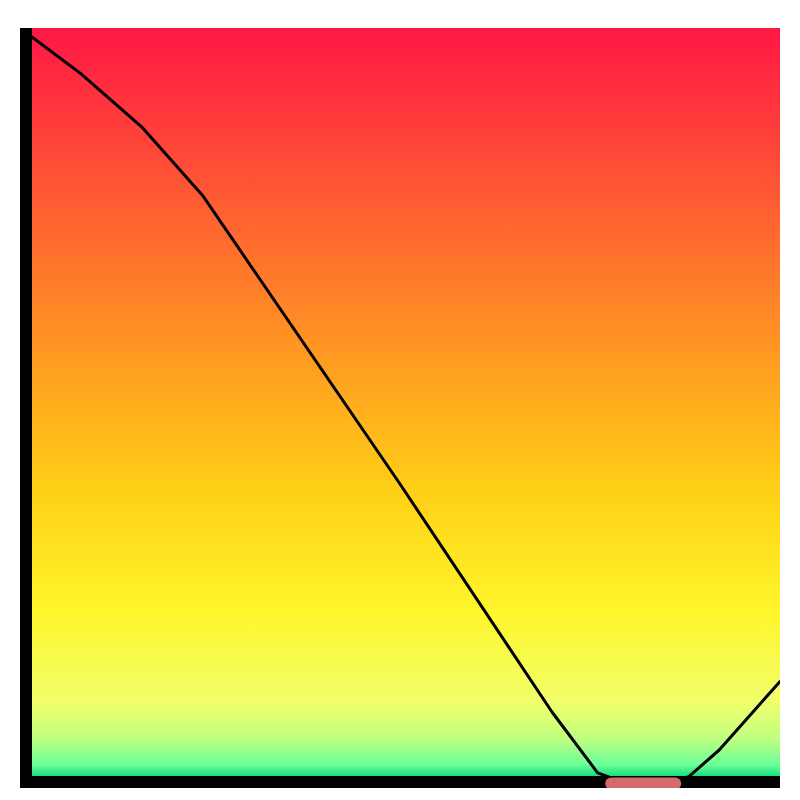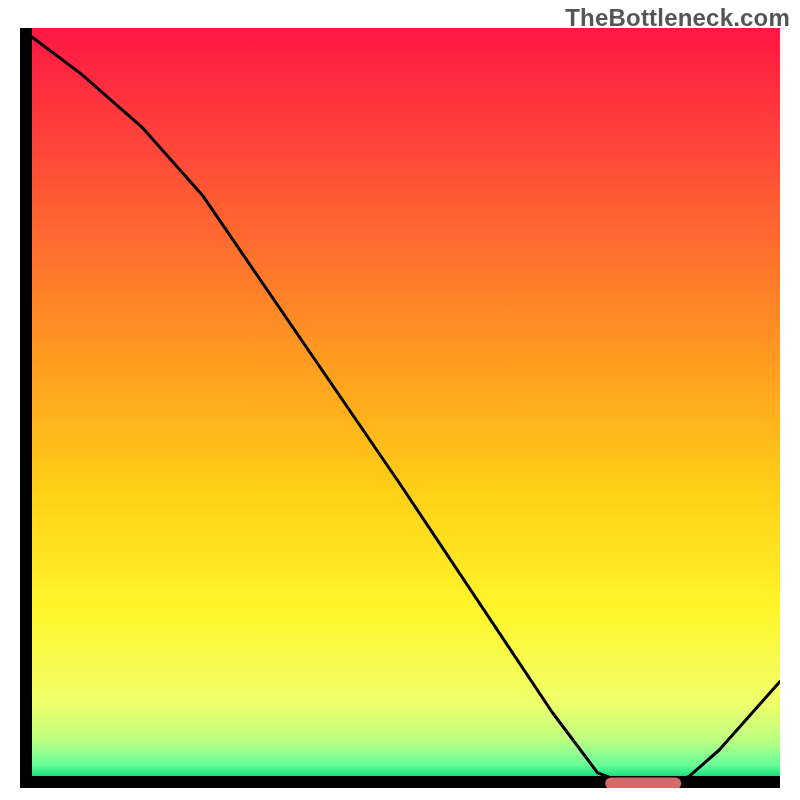--- a/index.html
+++ b/index.html
@@ -33,21 +33,20 @@
     height: 760px;
   }
   .plot-frame svg {
     display: block;
   }
 </style>
 </head>
 <body>
 
 <div class="container">
-  <div class="watermark">TheBottleneck.com</div>
 
   <div class="plot-frame">
     <svg id="chart-svg" width="760" height="760" viewBox="0 0 760 760" xmlns="http://www.w3.org/2000/svg">
       <defs>
         <linearGradient id="bg-grad" x1="0" y1="0" x2="0" y2="1">
             <stop offset="0%" stop-color="#ff1744"></stop>
             <stop offset="12%" stop-color="#ff3a3c"></stop>
             <stop offset="28.000000000000004%" stop-color="#ff6a2f"></stop>
             <stop offset="45%" stop-color="#ff9d20"></stop>
             <stop offset="62%" stop-color="#ffd016"></stop>

